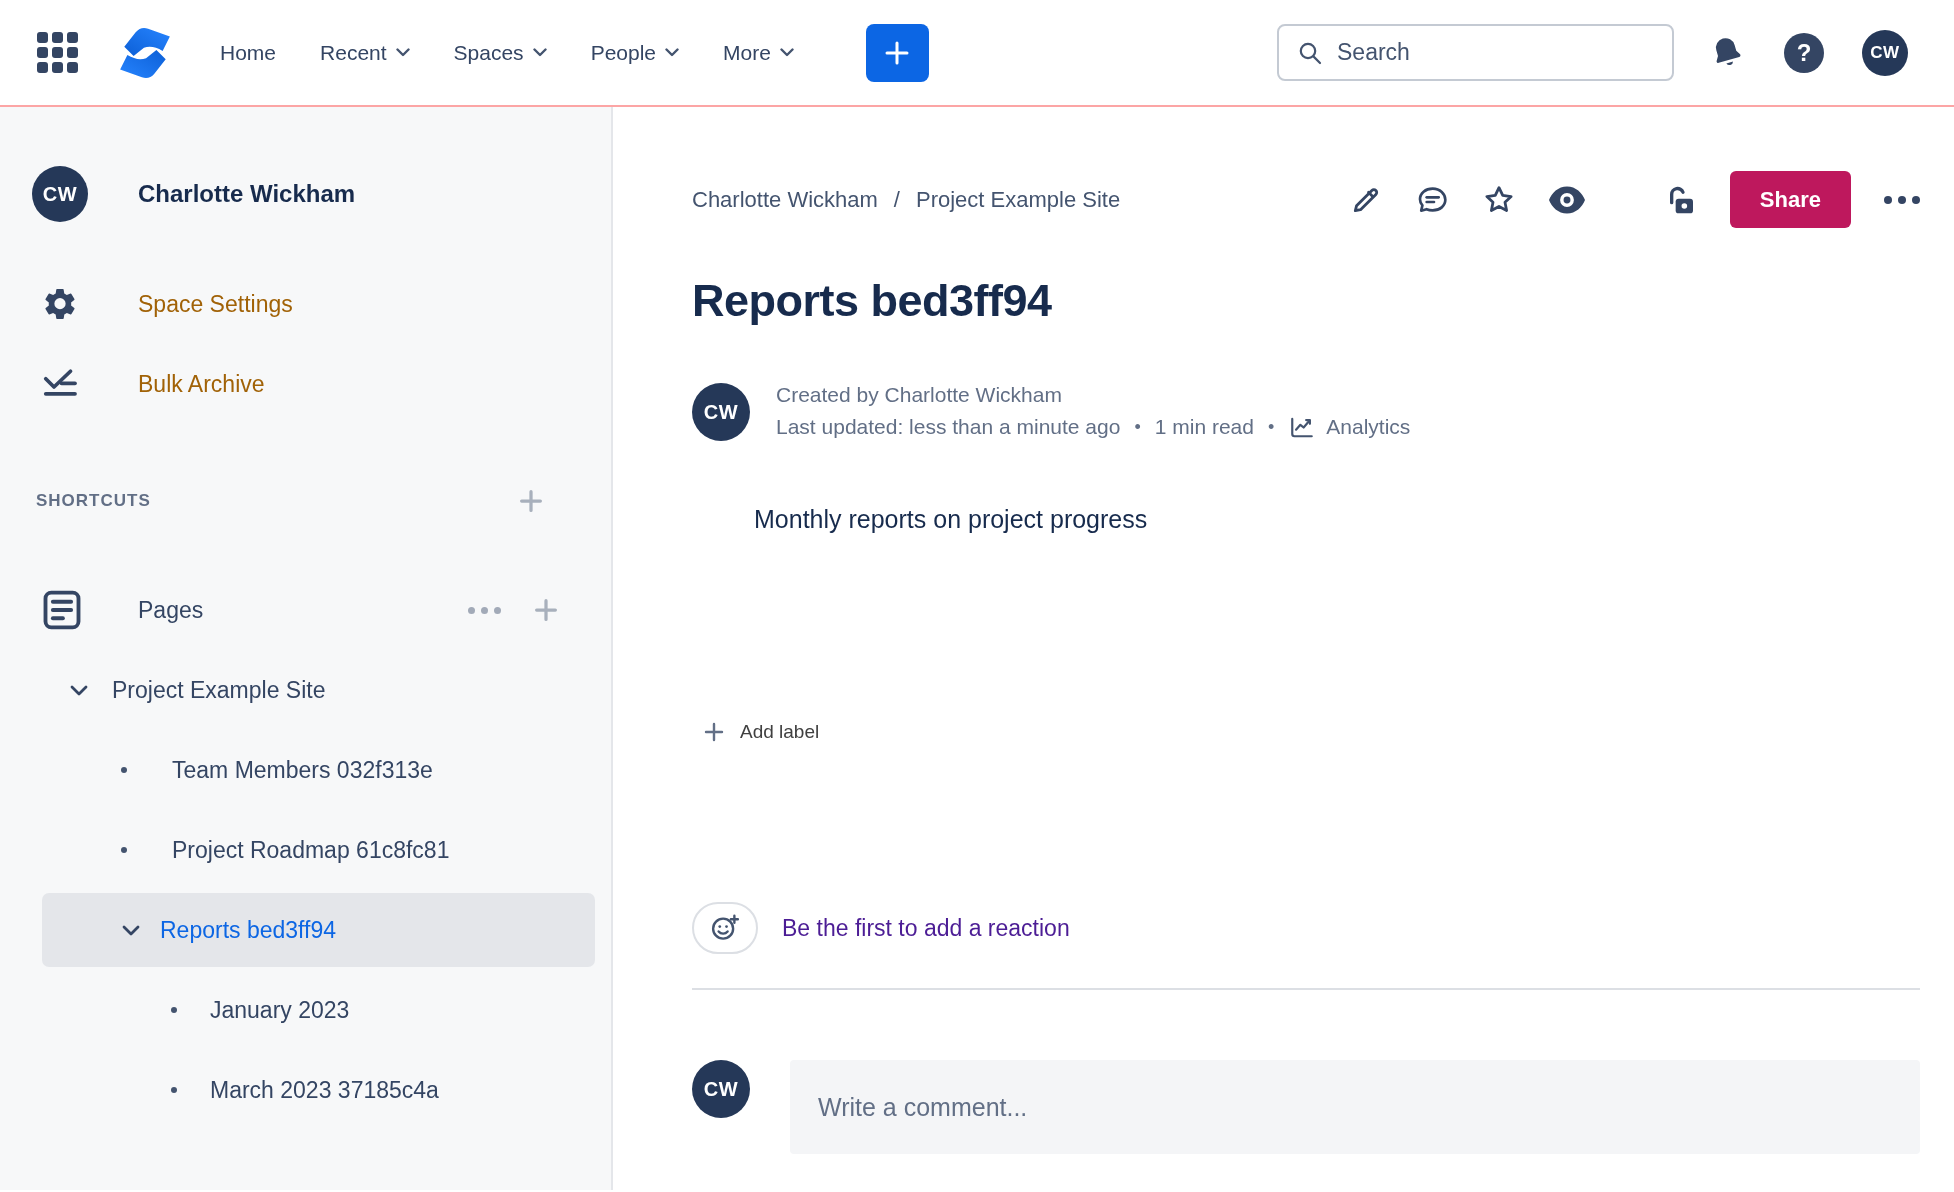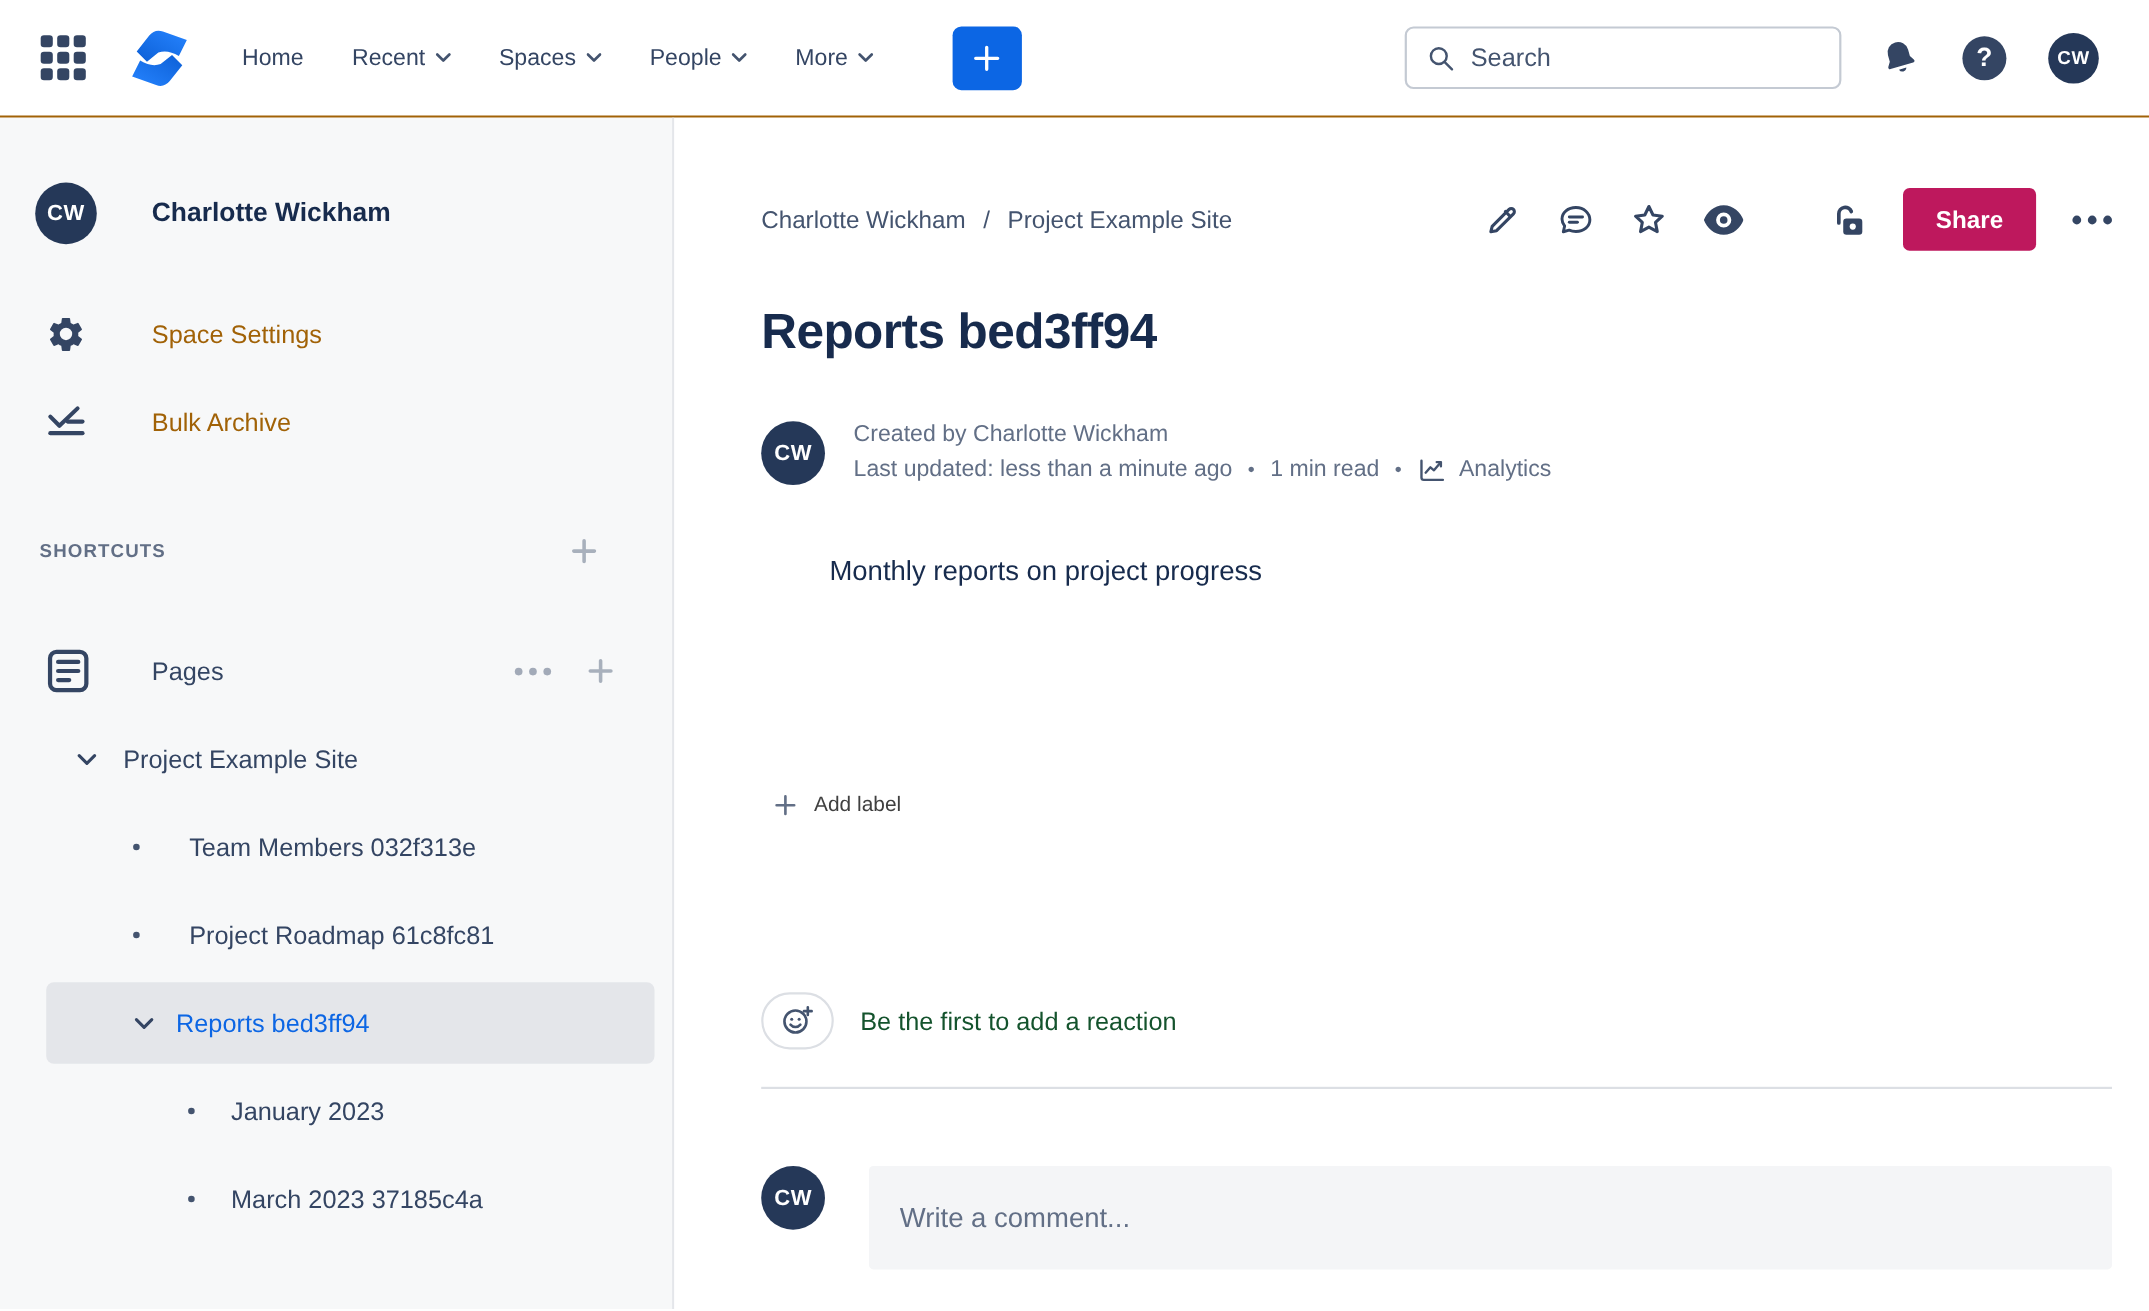--- a/index.html
+++ b/index.html
@@ -1,21 +1,21 @@
 <!DOCTYPE html>
 <html><head>
 <meta charset="utf-8">
 <style>
   * { margin:0; padding:0; box-sizing:border-box; }
   html,body { width:1954px; height:1192px; background:#fff;
     font-family:"Liberation Sans","DejaVu Sans",sans-serif; color:#172B4D; overflow:hidden; }
 
   
   .topnav { height:107px; display:flex; align-items:center; padding:0 46px 0 37px;
-    border-bottom:2px solid #a16207; background:#fff; }
+    border-bottom:2px solid #fca5a5; background:#fff; }
   .nav-left { display:flex; align-items:center; gap:38px; }
   .grid-icon { display:grid; grid-template-columns:repeat(3,11px); grid-gap:4px; cursor:pointer; }
   .grid-icon i { width:11px; height:11px; border-radius:3px; background:#344563; }
   .nav-items { display:flex; align-items:center; gap:44px; margin-left:8px; }
   .nav-item { display:flex; align-items:center; gap:9px; font-size:21px; font-weight:500;
     color:#344563; cursor:pointer; }
   .create-btn { width:63px; height:58px; margin-left:34px; border:none; border-radius:8px;
     background:#0C66E4; color:#fff; display:flex; align-items:center; justify-content:center; cursor:pointer; }
   .nav-spacer { flex:1; }
   .searchbox { width:397px; height:57px; border:2px solid #C4CAD3; border-radius:8px;
@@ -77,21 +77,21 @@
   .byline-text { display:flex; flex-direction:column; gap:7px; font-size:21px; color:#626F86; }
   .byline-sub { display:flex; align-items:center; gap:12px; }
   .sep-dot { color:#626F86; font-size:18px; padding:0 2px; }
   .analytics { display:flex; align-items:center; gap:10px; cursor:pointer; color:#626F86; }
   .body-text { margin-top:64px; padding-left:62px; font-size:25px; color:#172B4D; }
   .add-label { margin-top:186px; display:flex; align-items:center; gap:14px; font-size:19px;
     color:#404040; cursor:pointer; padding-left:10px; }
   .reaction-row { margin-top:158px; display:flex; align-items:center; gap:24px; }
   .reaction-btn { width:66px; height:52px; border:2px solid #DCDFE4; border-radius:26px;
     background:#fff; display:flex; align-items:center; justify-content:center; cursor:pointer; }
-  .reaction-text { font-size:23px; color:#14532d; }
+  .reaction-text { font-size:23px; color:#4c1d95; }
   .divider { margin-top:34px; border-top:2px solid #DCDFE4; }
   .comment-row { margin-top:70px; display:flex; align-items:flex-start; gap:40px; }
   .comment-box { flex:1; height:94px; background:#F4F5F7; border-radius:4px;
     display:flex; align-items:center; padding:0 28px; cursor:text; }
   .comment-box input { border:none; outline:none; background:transparent; width:100%;
     font-size:25px; color:#626F86; font-family:inherit; }
   .comment-box input::placeholder { color:#626F86; }
   svg { display:block; }
 </style>
 </head>

